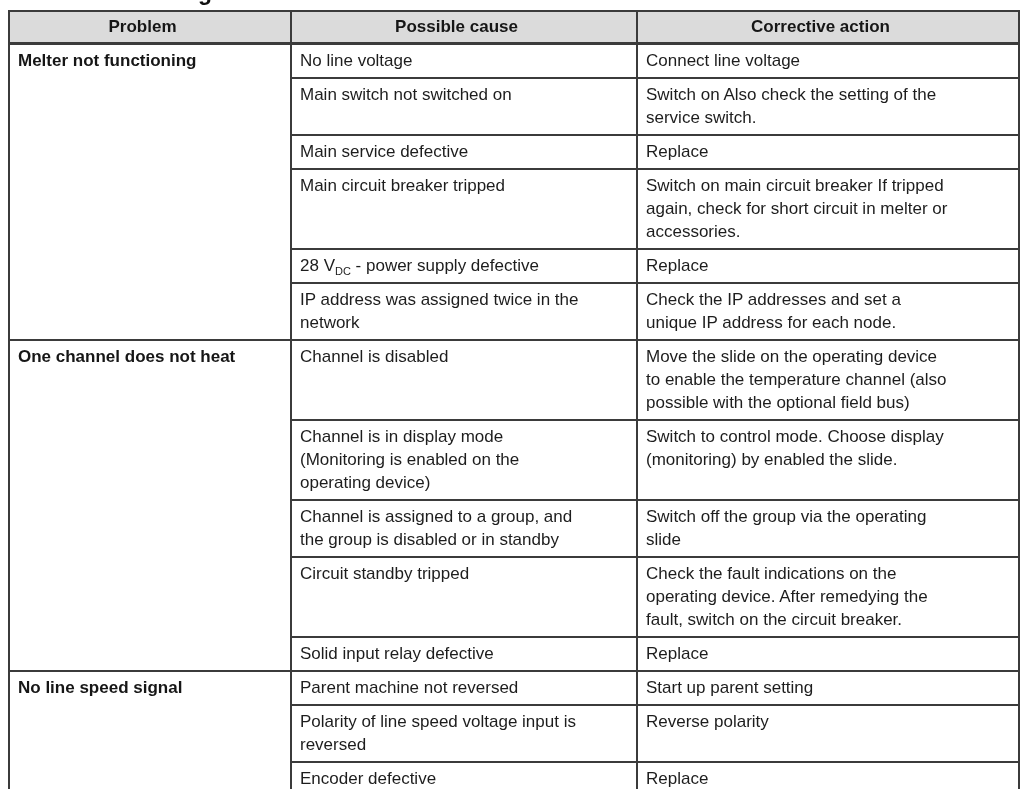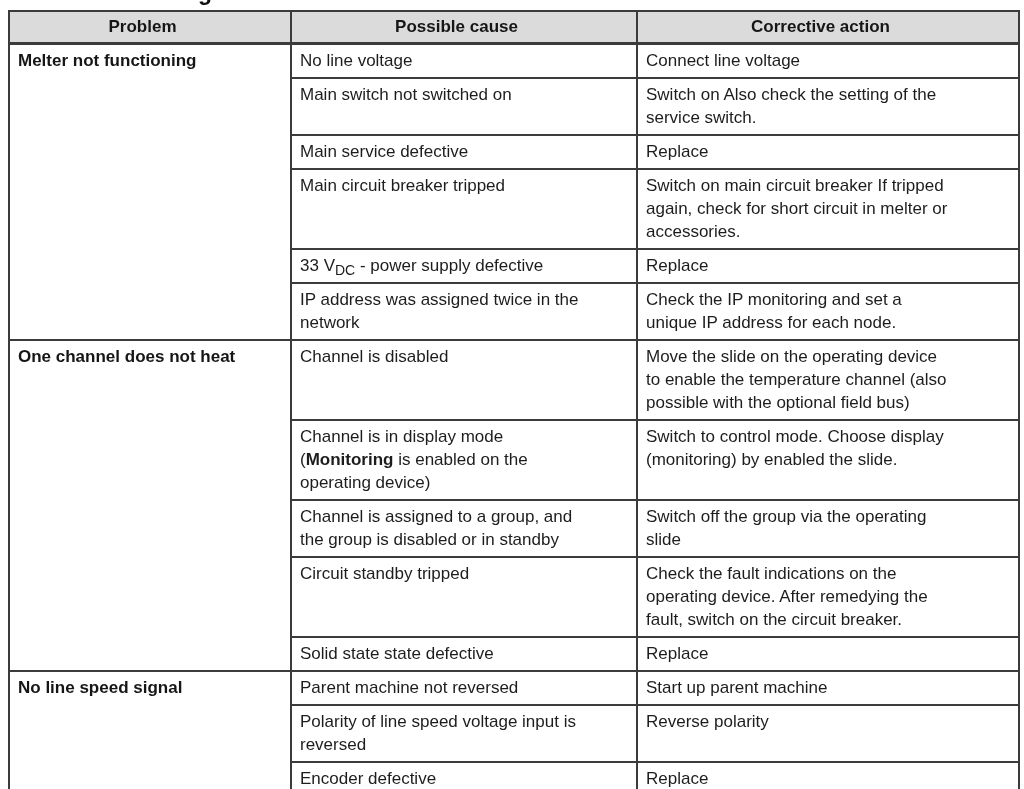--- a/index.html
+++ b/index.html
@@ -61,24 +61,24 @@
     text-align: left;
     padding: 4px 24px 5px 8px;
     white-space: pre-line;
     overflow: hidden;
   }
   table.ts td.problem {
     font-weight: bold;
     color: #161616;
   }
   table.ts td sub {
-    font-size: 14px;
+    font-size: 11px;
     line-height: 0;
   }
-  table.ts td b { font-weight: bold; }
+  table.ts td b { font-weight: normal; }
 </style>
 </head>
 <body>
 
 <div class="heading-clip">
   <span>g</span>
 </div>
 
 <table class="ts">
   <colgroup>
@@ -108,27 +108,27 @@
         <td class="cause">Main service defective</td>
         <td class="action">Replace</td>
       </tr>
       <tr>
         <td class="cause">Main circuit breaker tripped</td>
         <td class="action">Switch on main circuit breaker If tripped
 again, check for short circuit in melter or
 accessories.</td>
       </tr>
       <tr>
-        <td class="cause"><span>33 V</span><sub>DC</sub><span> - power supply defective</span></td>
+        <td class="cause"><span>28 V</span><sub>DC</sub><span> - power supply defective</span></td>
         <td class="action">Replace</td>
       </tr>
       <tr>
         <td class="cause">IP address was assigned twice in the
 network</td>
-        <td class="action">Check the IP monitoring and set a
+        <td class="action">Check the IP addresses and set a
 unique IP address for each node.</td>
       </tr>
       <tr>
         <td class="problem" rowspan="5">One channel does not heat</td>
         <td class="cause">Channel is disabled</td>
         <td class="action">Move the slide on the operating device
 to enable the temperature channel (also
 possible with the optional field bus)</td>
       </tr>
       <tr>
@@ -144,27 +144,27 @@
         <td class="action">Switch off the group via the operating
 slide</td>
       </tr>
       <tr>
         <td class="cause">Circuit standby tripped</td>
         <td class="action">Check the fault indications on the
 operating device. After remedying the
 fault, switch on the circuit breaker.</td>
       </tr>
       <tr>
-        <td class="cause">Solid state state defective</td>
+        <td class="cause">Solid input relay defective</td>
         <td class="action">Replace</td>
       </tr>
       <tr>
         <td class="problem" rowspan="3">No line speed signal</td>
         <td class="cause">Parent machine not reversed</td>
-        <td class="action">Start up parent machine</td>
+        <td class="action">Start up parent setting</td>
       </tr>
       <tr>
         <td class="cause">Polarity of line speed voltage input is
 reversed</td>
         <td class="action">Reverse polarity</td>
       </tr>
       <tr>
         <td class="cause">Encoder defective</td>
         <td class="action">Replace</td>
       </tr>

